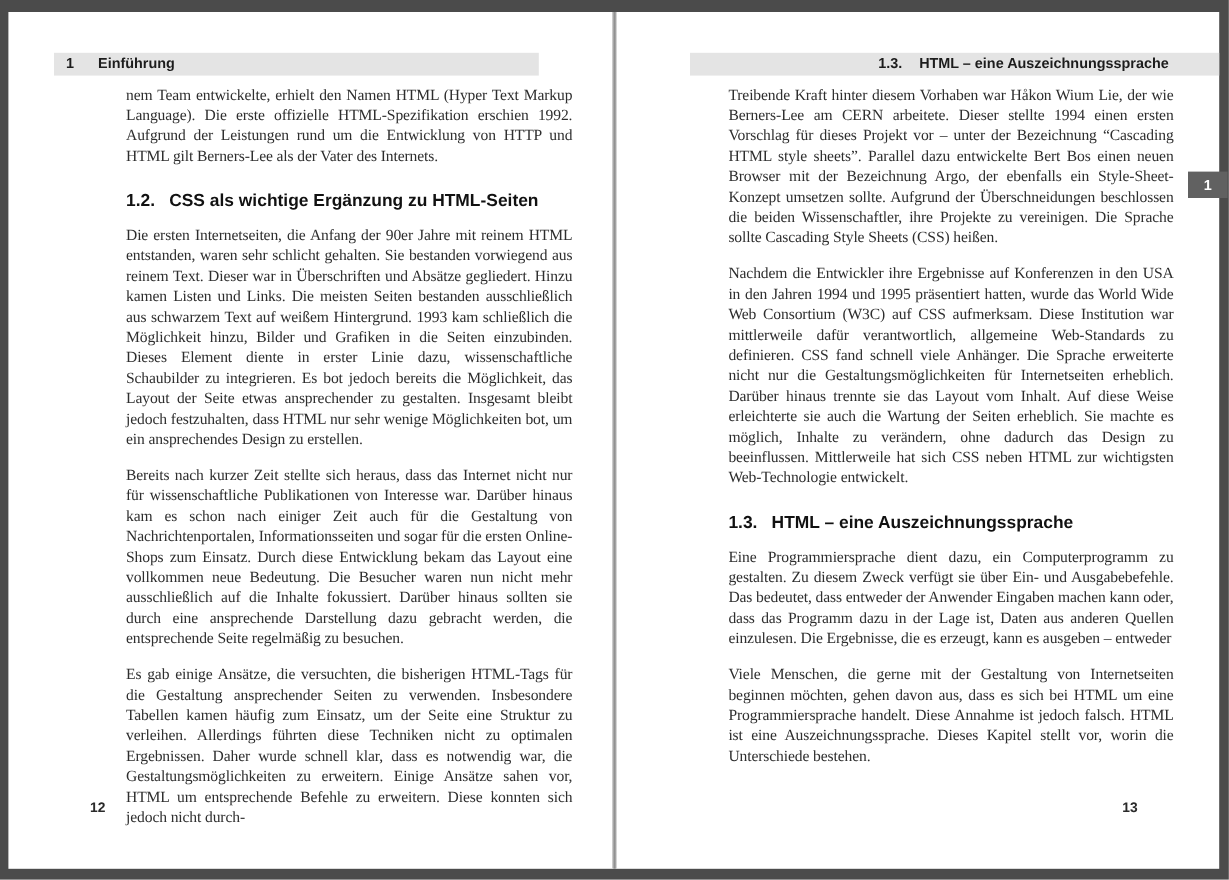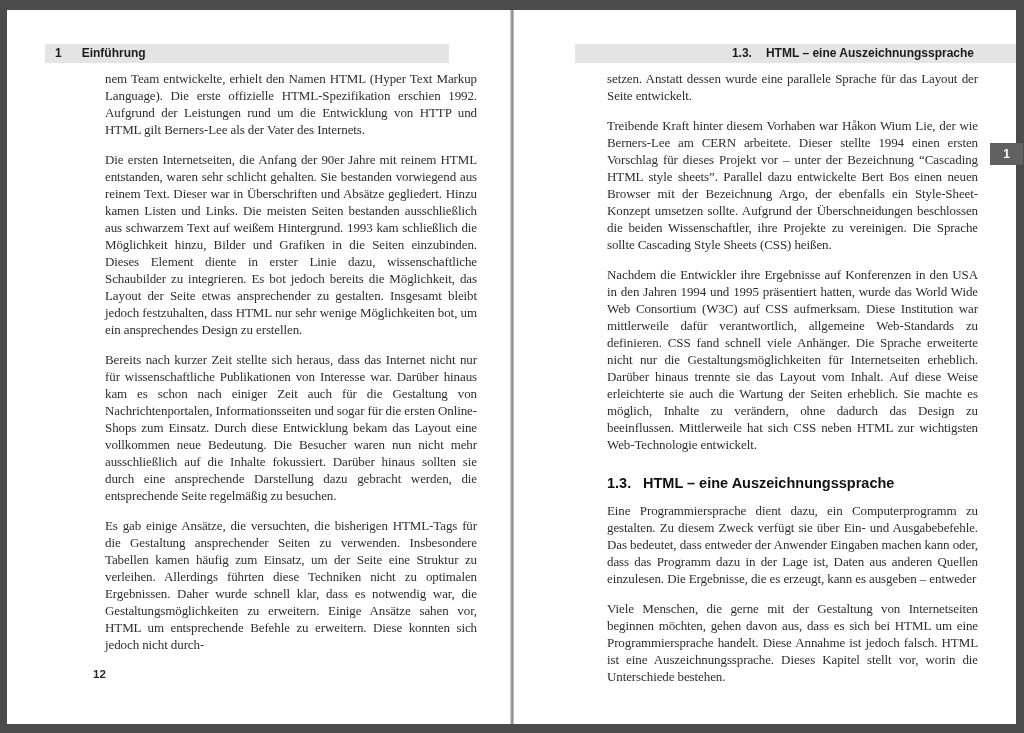--- a/index.html
+++ b/index.html
@@ -69,21 +69,21 @@
   }
   .sec-num { display: inline-block; min-width: 36px; }
   .page-number {
     position: absolute;
     top: 658px;
     font-family: "Liberation Sans", sans-serif;
     font-weight: bold;
     font-size: 11.5px;
     color: #2a2a2a;
   }
-  .pn-left  { left: 68px; margin-left: 18px; }
+  .pn-left  { left: 68px; }
   .pn-right { left: 63px; width: 371px; text-align: right; }
   .chapter-tab {
     position: absolute;
     left: 990px;
     top: 143px;
     width: 33px;
     height: 22px;
     background: #616161;
     color: #ffffff;
     font-family: "Liberation Sans", sans-serif;
@@ -101,47 +101,50 @@
   <div class="spread">
 
     <section class="page page-left">
       <header class="running-head rh-left">
         <span class="rh-num">1</span><span class="rh-title">Einführung</span>
       </header>
 
       <div class="body-col bc-left">
         <p>nem Team entwickelte, erhielt den Namen HTML (Hyper Text Markup Language). Die erste offizielle HTML-Spezifikation erschien 1992. Aufgrund der Leistungen rund um die Entwicklung von HTTP und HTML gilt Berners-Lee als der Vater des Internets.</p>
 
+        <h2 class="section-heading">
+          <span class="sec-num">1.2.</span><span class="sec-title">CSS als wichtige Ergänzung zu HTML-Seiten</span>
+        </h2>
 
         <p>Die ersten Internetseiten, die Anfang der 90er Jahre mit reinem HTML entstanden, waren sehr schlicht gehalten. Sie bestanden vorwiegend aus reinem Text. Dieser war in Überschriften und Absätze gegliedert. Hinzu kamen Listen und Links. Die meisten Seiten bestanden ausschließlich aus schwarzem Text auf weißem Hintergrund. 1993 kam schließlich die Möglichkeit hinzu, Bilder und Grafiken in die Seiten einzubinden. Dieses Element diente in erster Linie dazu, wissenschaftliche Schaubilder zu integrieren. Es bot jedoch bereits die Möglichkeit, das Layout der Seite etwas ansprechender zu gestalten. Insgesamt bleibt jedoch festzuhalten, dass HTML nur sehr wenige Möglichkeiten bot, um ein ansprechendes Design zu erstellen.</p>
         <p>Bereits nach kurzer Zeit stellte sich heraus, dass das Internet nicht nur für wissenschaftliche Publikationen von Interesse war. Darüber hinaus kam es schon nach einiger Zeit auch für die Gestaltung von Nachrichtenportalen, Informationsseiten und sogar für die ersten Online-Shops zum Einsatz. Durch diese Entwicklung bekam das Layout eine vollkommen neue Bedeutung. Die Besucher waren nun nicht mehr ausschließlich auf die Inhalte fokussiert. Darüber hinaus sollten sie durch eine ansprechende Darstellung dazu gebracht werden, die entsprechende Seite regelmäßig zu besuchen.</p>
         <p>Es gab einige Ansätze, die versuchten, die bisherigen HTML-Tags für die Gestaltung ansprechender Seiten zu verwenden. Insbesondere Tabellen kamen häufig zum Einsatz, um der Seite eine Struktur zu verleihen. Allerdings führten diese Techniken nicht zu optimalen Ergebnissen. Daher wurde schnell klar, dass es notwendig war, die Gestaltungsmöglichkeiten zu erweitern. Einige Ansätze sahen vor, HTML um entsprechende Befehle zu erweitern. Diese konnten sich jedoch nicht durch-</p>
       </div>
 
       <div class="page-number pn-left">12</div>
     </section>
 
     <div class="gutter"></div>
 
     <section class="page page-right">
       <header class="running-head rh-right">
         <span class="rh-num">1.3.</span><span class="rh-title">HTML – eine Auszeichnungssprache</span>
       </header>
 
       <div class="body-col bc-right">
-        <p>setzen. Anstatt dessen wurde eine parallele Sprache für das Layout der Seite entwickelt.</p>
         <p>Treibende Kraft hinter diesem Vorhaben war Håkon Wium Lie, der wie Berners-Lee am CERN arbeitete. Dieser stellte 1994 einen ersten Vorschlag für dieses Projekt vor – unter der Bezeichnung “Cascading HTML style sheets”. Parallel dazu entwickelte Bert Bos einen neuen Browser mit der Bezeichnung Argo, der ebenfalls ein Style-Sheet-Konzept umsetzen sollte. Aufgrund der Überschneidungen beschlossen die beiden Wissenschaftler, ihre Projekte zu vereinigen. Die Sprache sollte Cascading Style Sheets (CSS) heißen.</p>
         <p>Nachdem die Entwickler ihre Ergebnisse auf Konferenzen in den USA in den Jahren 1994 und 1995 präsentiert hatten, wurde das World Wide Web Consortium (W3C) auf CSS aufmerksam. Diese Institution war mittlerweile dafür verantwortlich, allgemeine Web-Standards zu definieren. CSS fand schnell viele Anhänger. Die Sprache erweiterte nicht nur die Gestaltungsmöglichkeiten für Internetseiten erheblich. Darüber hinaus trennte sie das Layout vom Inhalt. Auf diese Weise erleichterte sie auch die Wartung der Seiten erheblich. Sie machte es möglich, Inhalte zu verändern, ohne dadurch das Design zu beeinflussen. Mittlerweile hat sich CSS neben HTML zur wichtigsten Web-Technologie entwickelt.</p>
 
         <h2 class="section-heading">
           <span class="sec-num">1.3.</span><span class="sec-title">HTML – eine Auszeichnungssprache</span>
         </h2>
 
         <p>Eine Programmiersprache dient dazu, ein Computerprogramm zu gestalten. Zu diesem Zweck verfügt sie über Ein- und Ausgabebefehle. Das bedeutet, dass entweder der Anwender Eingaben machen kann oder, dass das Programm dazu in der Lage ist, Daten aus anderen Quellen einzulesen. Die Ergebnisse, die es erzeugt, kann es ausgeben – entweder</p>
         <p>Viele Menschen, die gerne mit der Gestaltung von Internetseiten beginnen möchten, gehen davon aus, dass es sich bei HTML um eine Programmiersprache handelt. Diese Annahme ist jedoch falsch. HTML ist eine Auszeichnungssprache. Dieses Kapitel stellt vor, worin die Unterschiede bestehen.</p>
       </div>
 
+      <div class="page-number pn-right">13</div>
     </section>
 
   </div>
 
   <div class="chapter-tab">1</div>
 </div>
 
 </body></html>

